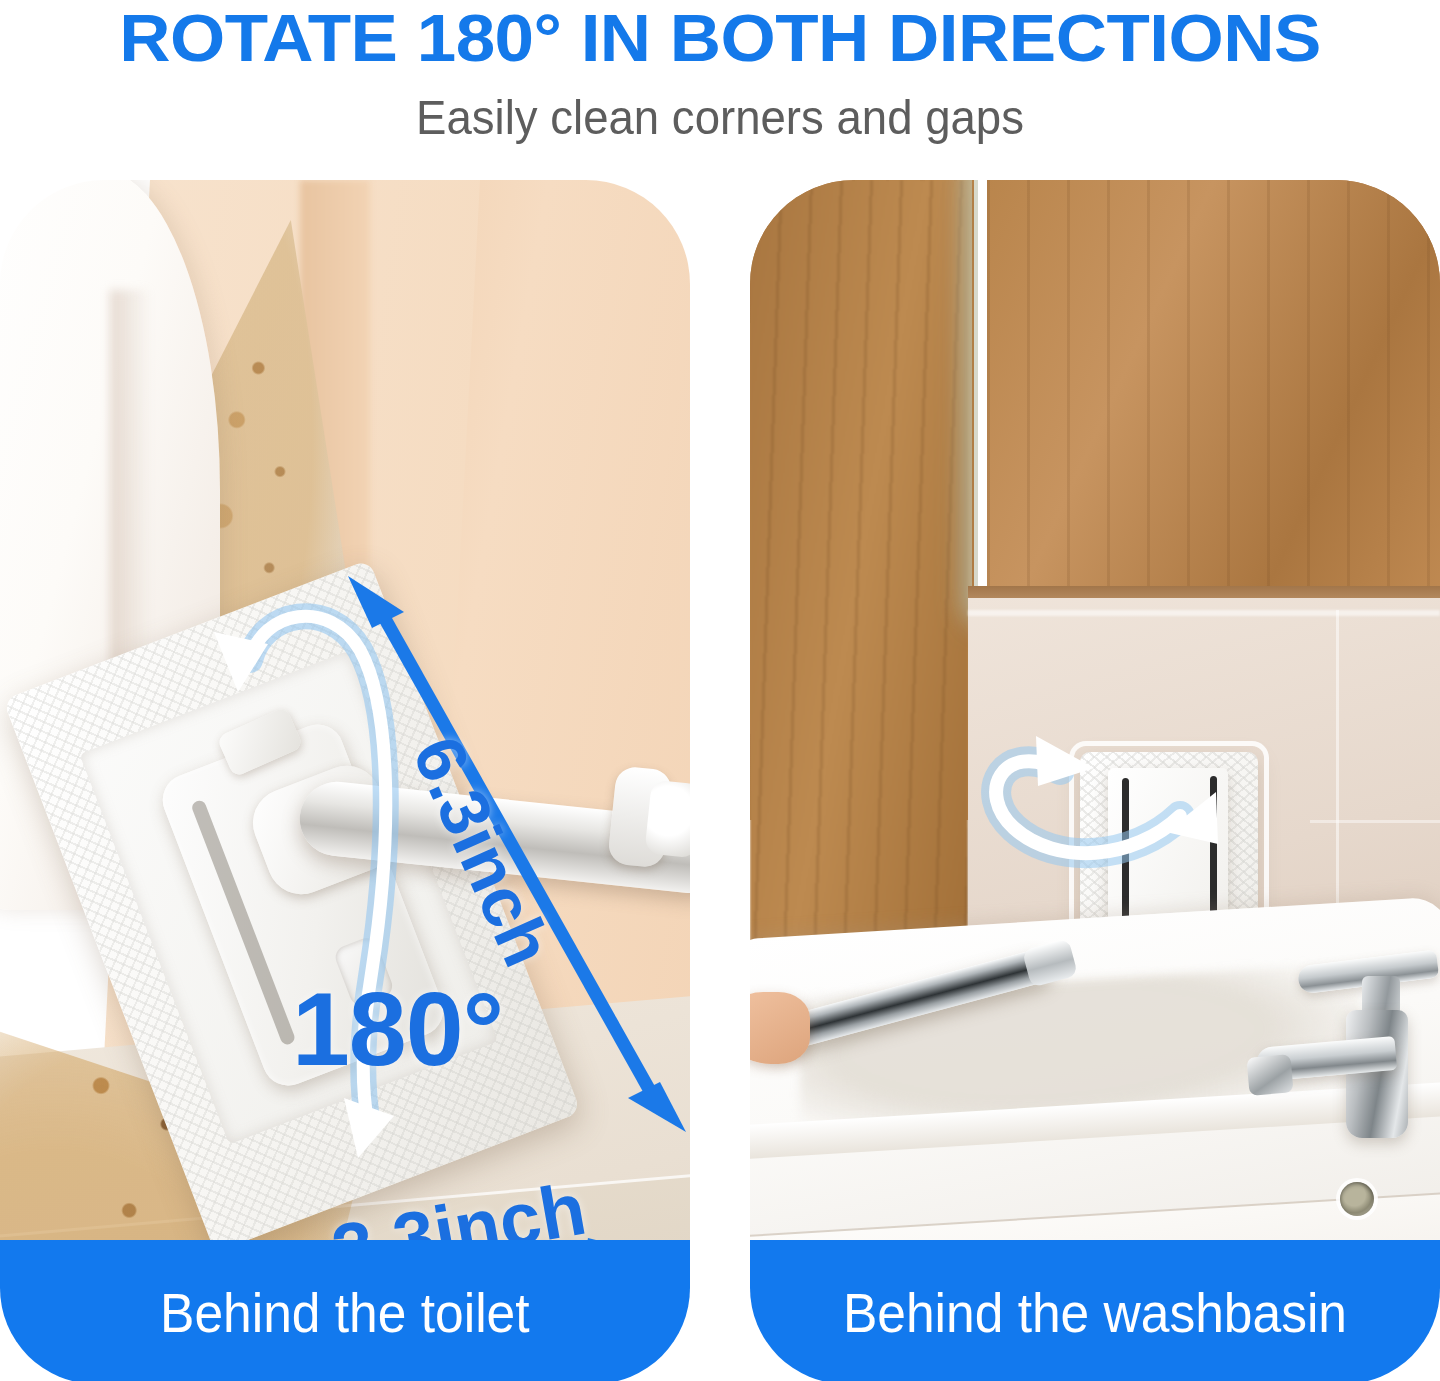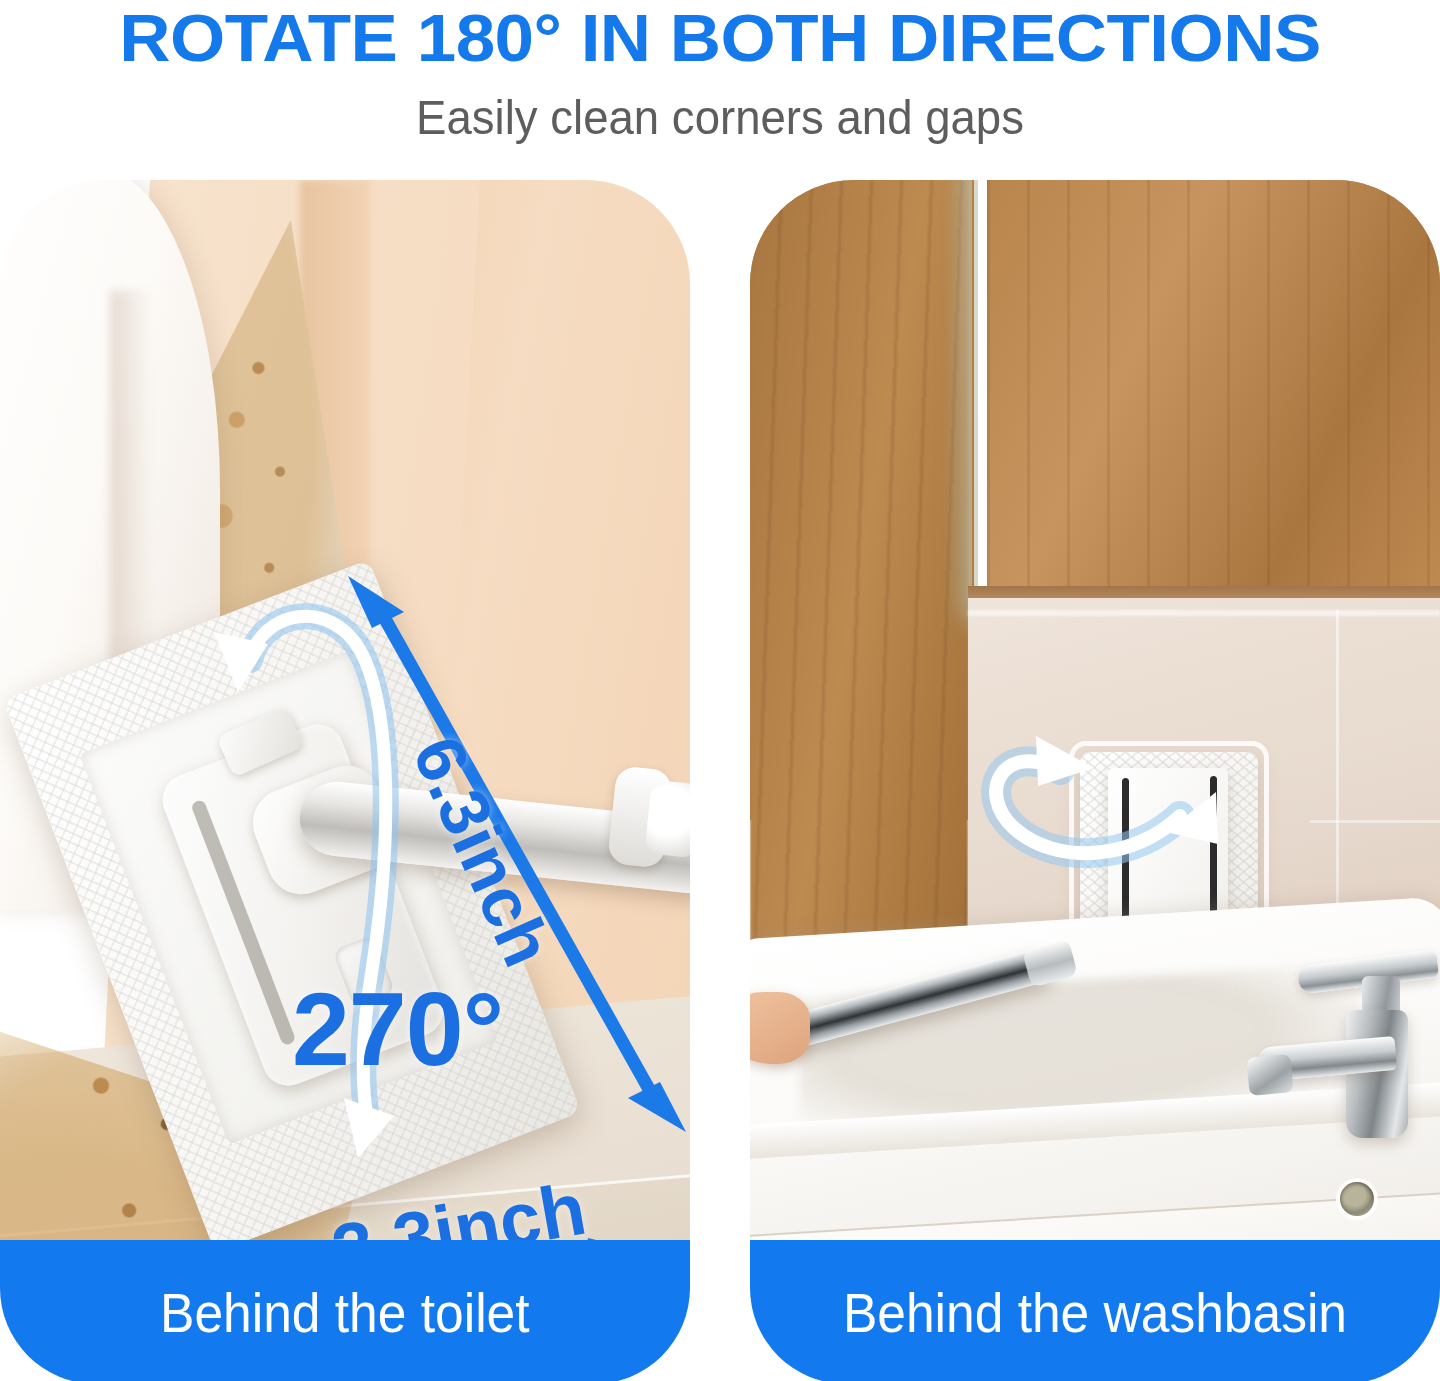--- a/index.html
+++ b/index.html
@@ -445,21 +445,21 @@
       <polygon points="686,952 628,918 660,902" fill="#1b79e8"></polygon>
 
       <g stroke="#1b79e8" stroke-width="13" stroke-linecap="butt">
         <line x1="360" y1="1110" x2="600" y2="1078"></line>
       </g>
       <polygon points="316,1118 372,1088 380,1132" fill="#1b79e8"></polygon>
       <polygon points="644,1072 588,1058 580,1100" fill="#1b79e8"></polygon>
     </svg>
 
     <div class="dimtext" id="t-63">6.3inch</div>
-    <div class="dimtext" id="t-180-left">270°</div>
+    <div class="dimtext" id="t-180-left">180°</div>
     <div class="dimtext" id="t-33">3.3inch</div>
   </div>
 </div>
 
 <div class="panel" id="panel-right">
 
   <div class="scene">
     <div class="r-wood"></div>
     <div class="r-wood-left"></div>
     <div class="r-mirror"></div>

